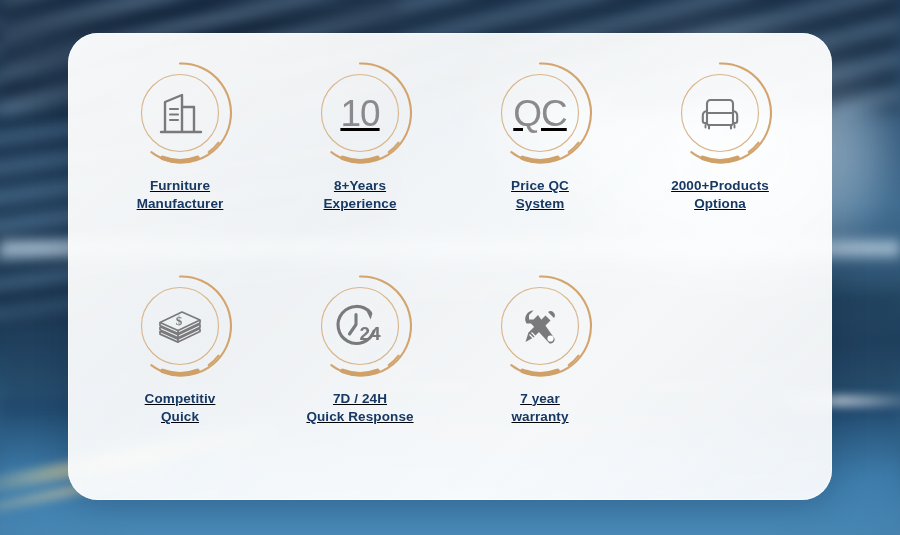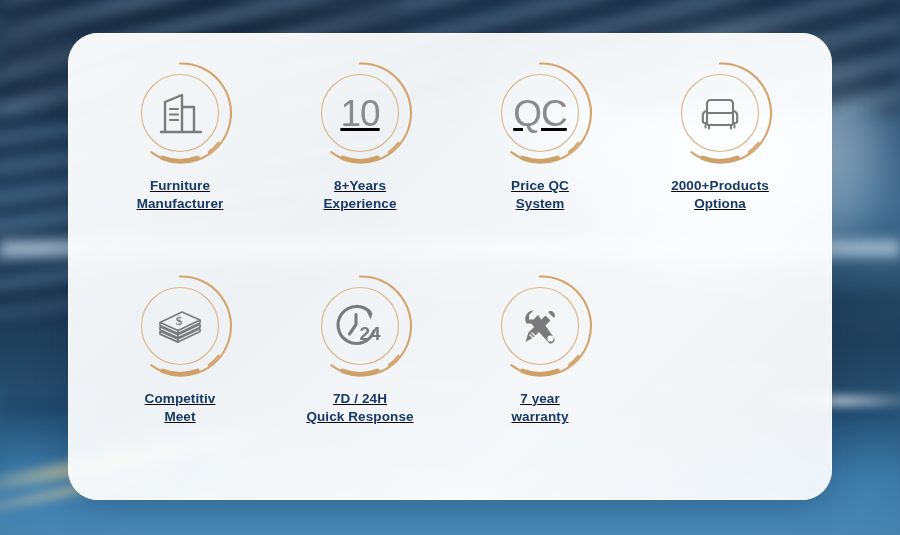--- a/index.html
+++ b/index.html
@@ -313,21 +313,21 @@
                 <path d="M48 26.3 V29.3 L26 39.8"></path>
                 <path d="M8 33.1 L26 41.1 L48 30.6"></path>
                 <path d="M8 33.1 V36.1 L26 44.1 V41.1"></path>
                 <path d="M48 30.6 V33.6 L26 44.1"></path>
               </g>
               <text x="27" y="27" font-family="'Liberation Serif', serif" font-size="13" font-weight="bold" fill="#7a7a7c" text-anchor="middle">$</text>
             </svg>
           </div>
         </div>
         <div class="caption">Competitiv
-Meet</div>
+Quick</div>
       </div>
 
 
       <div class="cell r2">
         <div class="badge">
           <div class="ring-outer">
             <svg viewBox="0 0 108 108">
               <path d="M54 4.5 A49.5 49.5 0 1 1 25.3 93.2" fill="none" stroke="#d3a46d" stroke-width="2.1" stroke-linecap="round"></path>
               <path d="M36.5 98.9 A49.5 49.5 0 0 0 71.5 98.9" fill="none" stroke="#cfa067" stroke-width="4.6" stroke-linecap="round"></path>
               <path d="M82.7 93.2 A49.5 49.5 0 0 0 92.5 83.6" fill="none" stroke="#d3a46d" stroke-width="2.1" stroke-linecap="round"></path>

